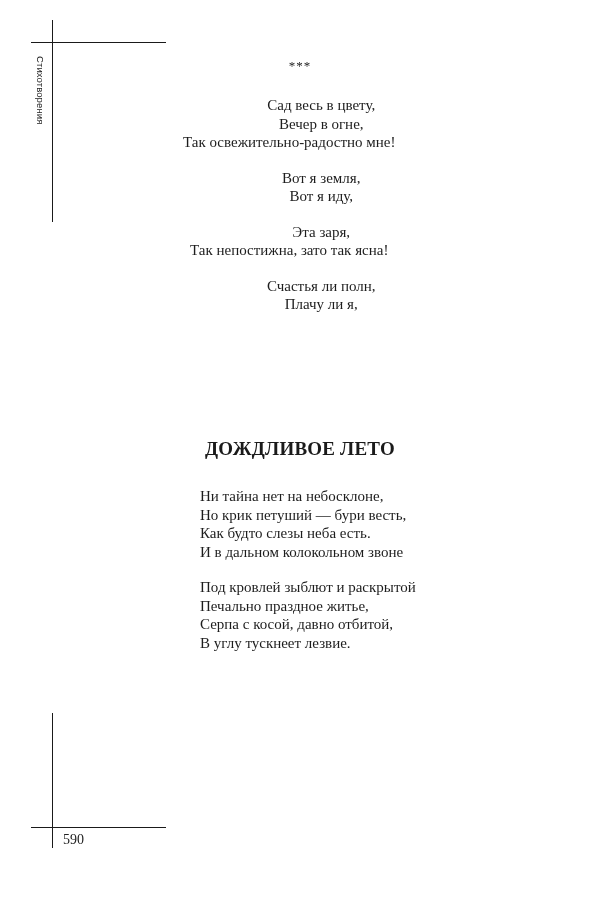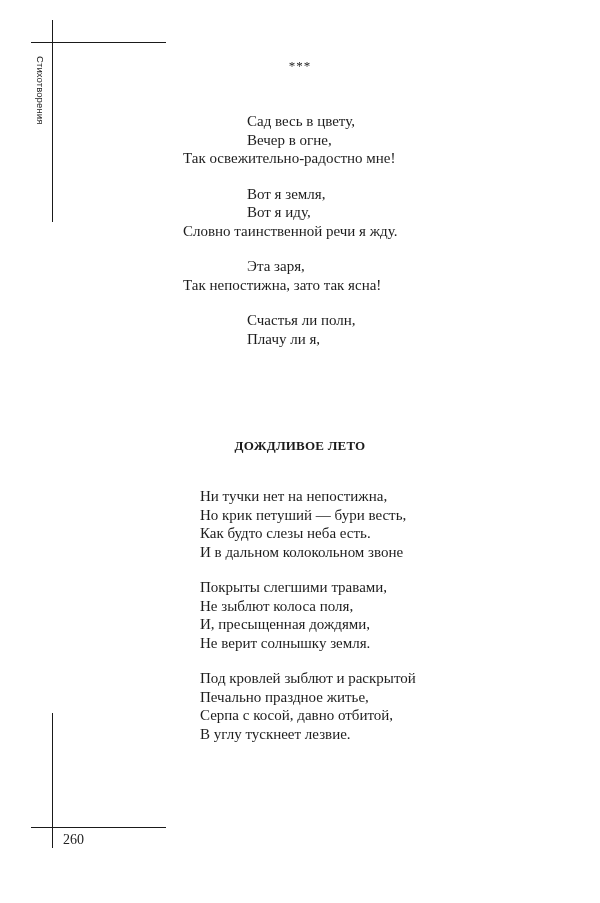--- a/index.html
+++ b/index.html
@@ -65,31 +65,31 @@
       margin: 0 0 17px 0;
     }
     .line {
       display: block;
       white-space: nowrap;
     }
     .indent {
       padding-left: 64px;
     }
 
-    #poem1 { left: 183px; top: 112px; }
+    #poem1 { left: 183px; top: 96px; text-align: center; }
     #poem2 { left: 200px; top: 487px; }
 
     .poem-title {
       position: absolute;
       left: 0;
       width: 600px;
       top: 438px;
       text-align: center;
       font-weight: bold;
-      font-size: 13px;
+      font-size: 19px;
       letter-spacing: 0.2px;
       color: #1a1a1a;
     }
   </style>
 </head>
 <body>
 
 <div class="rule" id="rule-top-v"></div>
 <div class="rule" id="rule-top-h"></div>
 <div class="rule" id="rule-bot-v"></div>
@@ -101,48 +101,41 @@
 
 <div class="poem" id="poem1">
   <div class="stanza">
     <span class="line indent">Сад весь в цвету,</span>
     <span class="line indent">Вечер в огне,</span>
     <span class="line">Так освежительно-радостно мне!</span>
   </div>
   <div class="stanza">
     <span class="line indent">Вот я земля,</span>
     <span class="line indent">Вот я иду,</span>
-    <span class="line">Словно таинственной речи я жду.</span>
   </div>
   <div class="stanza">
     <span class="line indent">Эта заря,</span>
     <span class="line">Так непостижна, зато так ясна!</span>
   </div>
   <div class="stanza">
     <span class="line indent">Счастья ли полн,</span>
     <span class="line indent">Плачу ли я,</span>
   </div>
 </div>
 
 <div class="poem-title">ДОЖДЛИВОЕ ЛЕТО</div>
 
 <div class="poem" id="poem2">
   <div class="stanza">
-    <span class="line">Ни тучки нет на непостижна,</span>
+    <span class="line">Ни тайна нет на небосклоне,</span>
     <span class="line">Но крик петуший — бури весть,</span>
     <span class="line">Как будто слезы неба есть.</span>
     <span class="line">И в дальном колокольном звоне</span>
-  </div>
-  <div class="stanza">
-    <span class="line">Покрыты слегшими травами,</span>
-    <span class="line">Не зыблют колоса поля,</span>
-    <span class="line">И, пресыщенная дождями,</span>
-    <span class="line">Не верит солнышку земля.</span>
   </div>
   <div class="stanza">
     <span class="line">Под кровлей зыблют и раскрытой</span>
     <span class="line">Печально праздное житье,</span>
     <span class="line">Серпа с косой, давно отбитой,</span>
     <span class="line">В углу тускнеет лезвие.</span>
   </div>
 </div>
 
-<div class="folio">260</div>
+<div class="folio">590</div>
 
 </body></html>

